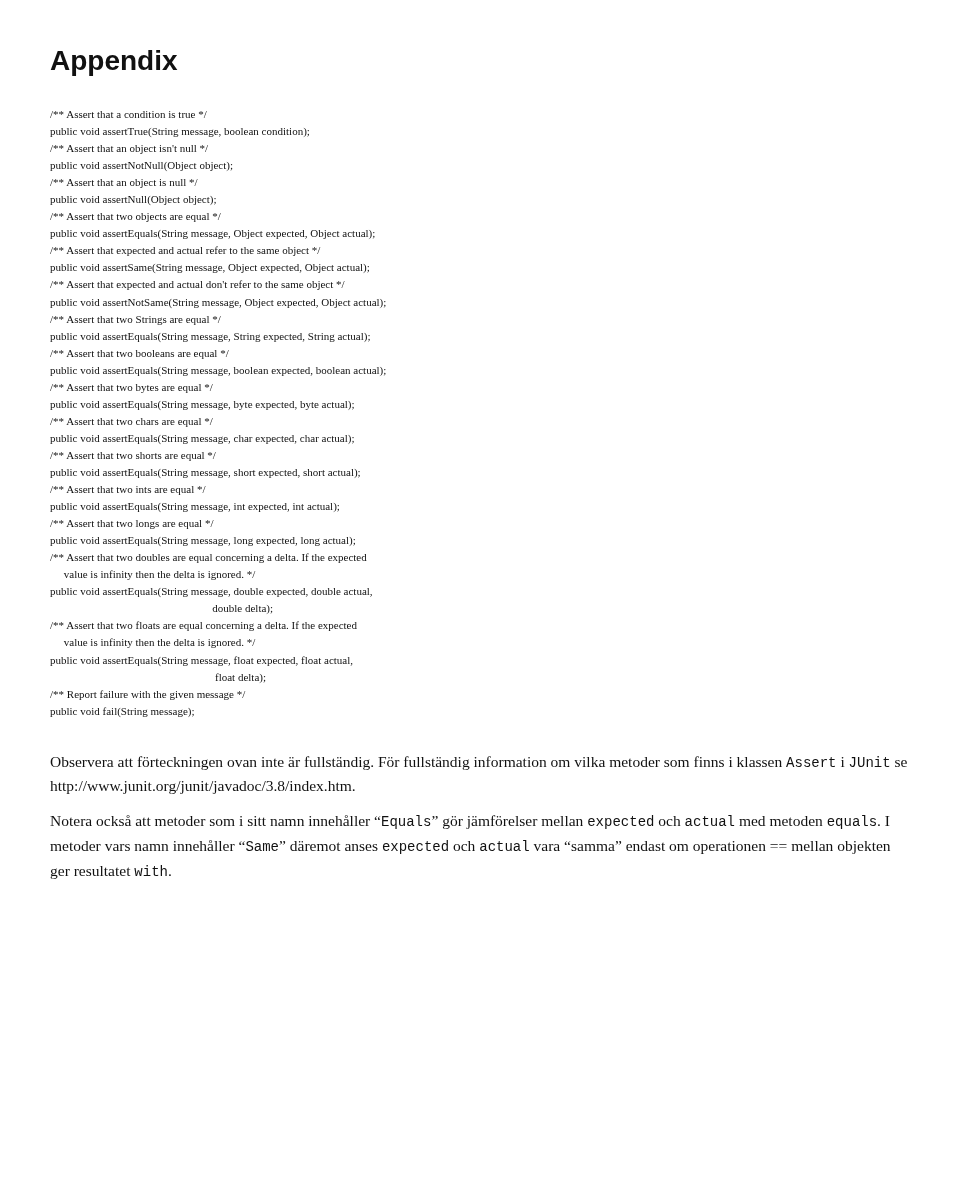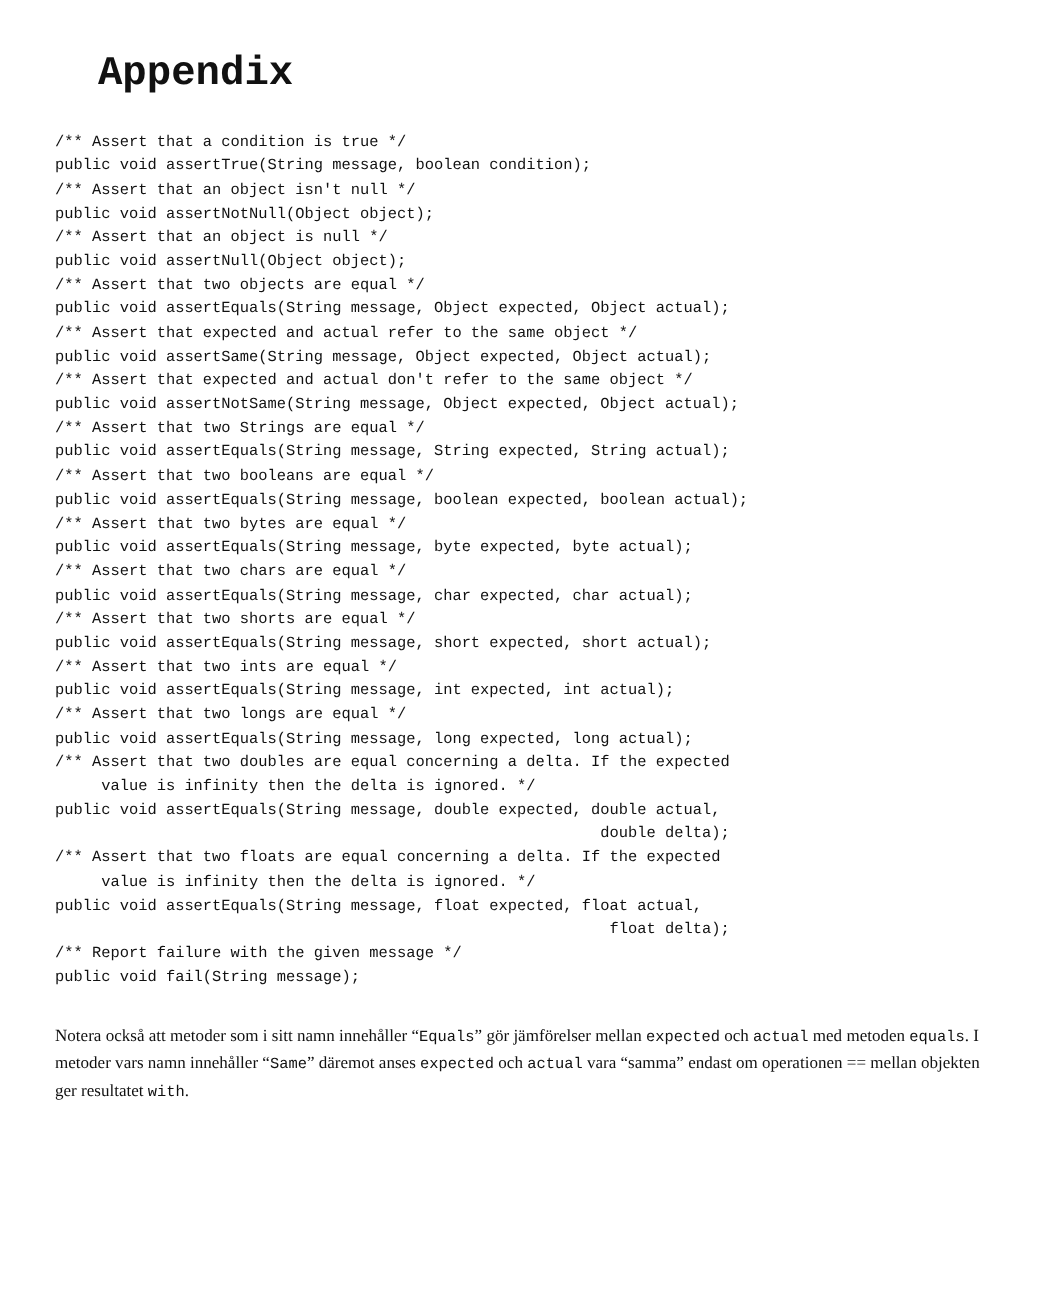--- a/index.html
+++ b/index.html
@@ -5,29 +5,28 @@
     * { margin: 0; padding: 0; box-sizing: border-box; }
     body {
       background: #fff;
       color: #111;
       font-family: Georgia, 'Times New Roman', serif;
       font-size: 16px;
       line-height: 1.5;
       padding: 40px 50px;
     }
     h1 {
-      font-size: 37px;
+      font-size: 28px;
       font-weight: bold;
       margin-bottom: 24px;
-      font-family: Liberation Mono, monospace;
-      margin-left: 39px;
+      font-family: Liberation Sans, sans-serif;
     }
     .code-block {
-      font-family: Liberation Mono, monospace;
-      font-size: 14px;
+      font-family: Liberation Serif, serif;
+      font-size: 11px;
       line-height: 1.55;
       white-space: pre;
       margin-bottom: 30px;
       color: #111;
     }
     .prose {
       font-family: Georgia, 'Times New Roman', serif;
       font-size: 15.5px;
       line-height: 1.6;
       margin-top: 10px;
@@ -77,16 +76,19 @@
                                                            double delta);
 /** Assert that two floats are equal concerning a delta. If the expected
      value is infinity then the delta is ignored. */
 public void assertEquals(String message, float expected, float actual,
                                                             float delta);
 /** Report failure with the given message */
 public void fail(String message);</div>
 
 <div class="prose">
   <p>
+    <span>Observera att förteckningen ovan inte är fullständig. För fullständig information om vilka metoder som finns i klassen </span><span class="mono">Assert</span><span> i </span><span class="mono">JUnit</span><span> se http://www.junit.org/junit/javadoc/3.8/index.htm.</span>
+  </p>
+  <p>
     <span>Notera också att metoder som i sitt namn innehåller “</span><span class="mono">Equals</span><span>” gör jämförelser mellan </span><span class="mono">expected</span><span> och </span><span class="mono">actual</span><span> med metoden </span><span class="mono">equals</span><span>. I metoder vars namn innehåller “</span><span class="mono">Same</span><span>” däremot anses </span><span class="mono">expected</span><span> och</span>
     <span class="mono">actual</span><span> vara “samma” endast om operationen == mellan objekten ger resultatet </span><span class="mono">with</span><span>.</span>
   </p>
 </div>
 
 </body></html>

